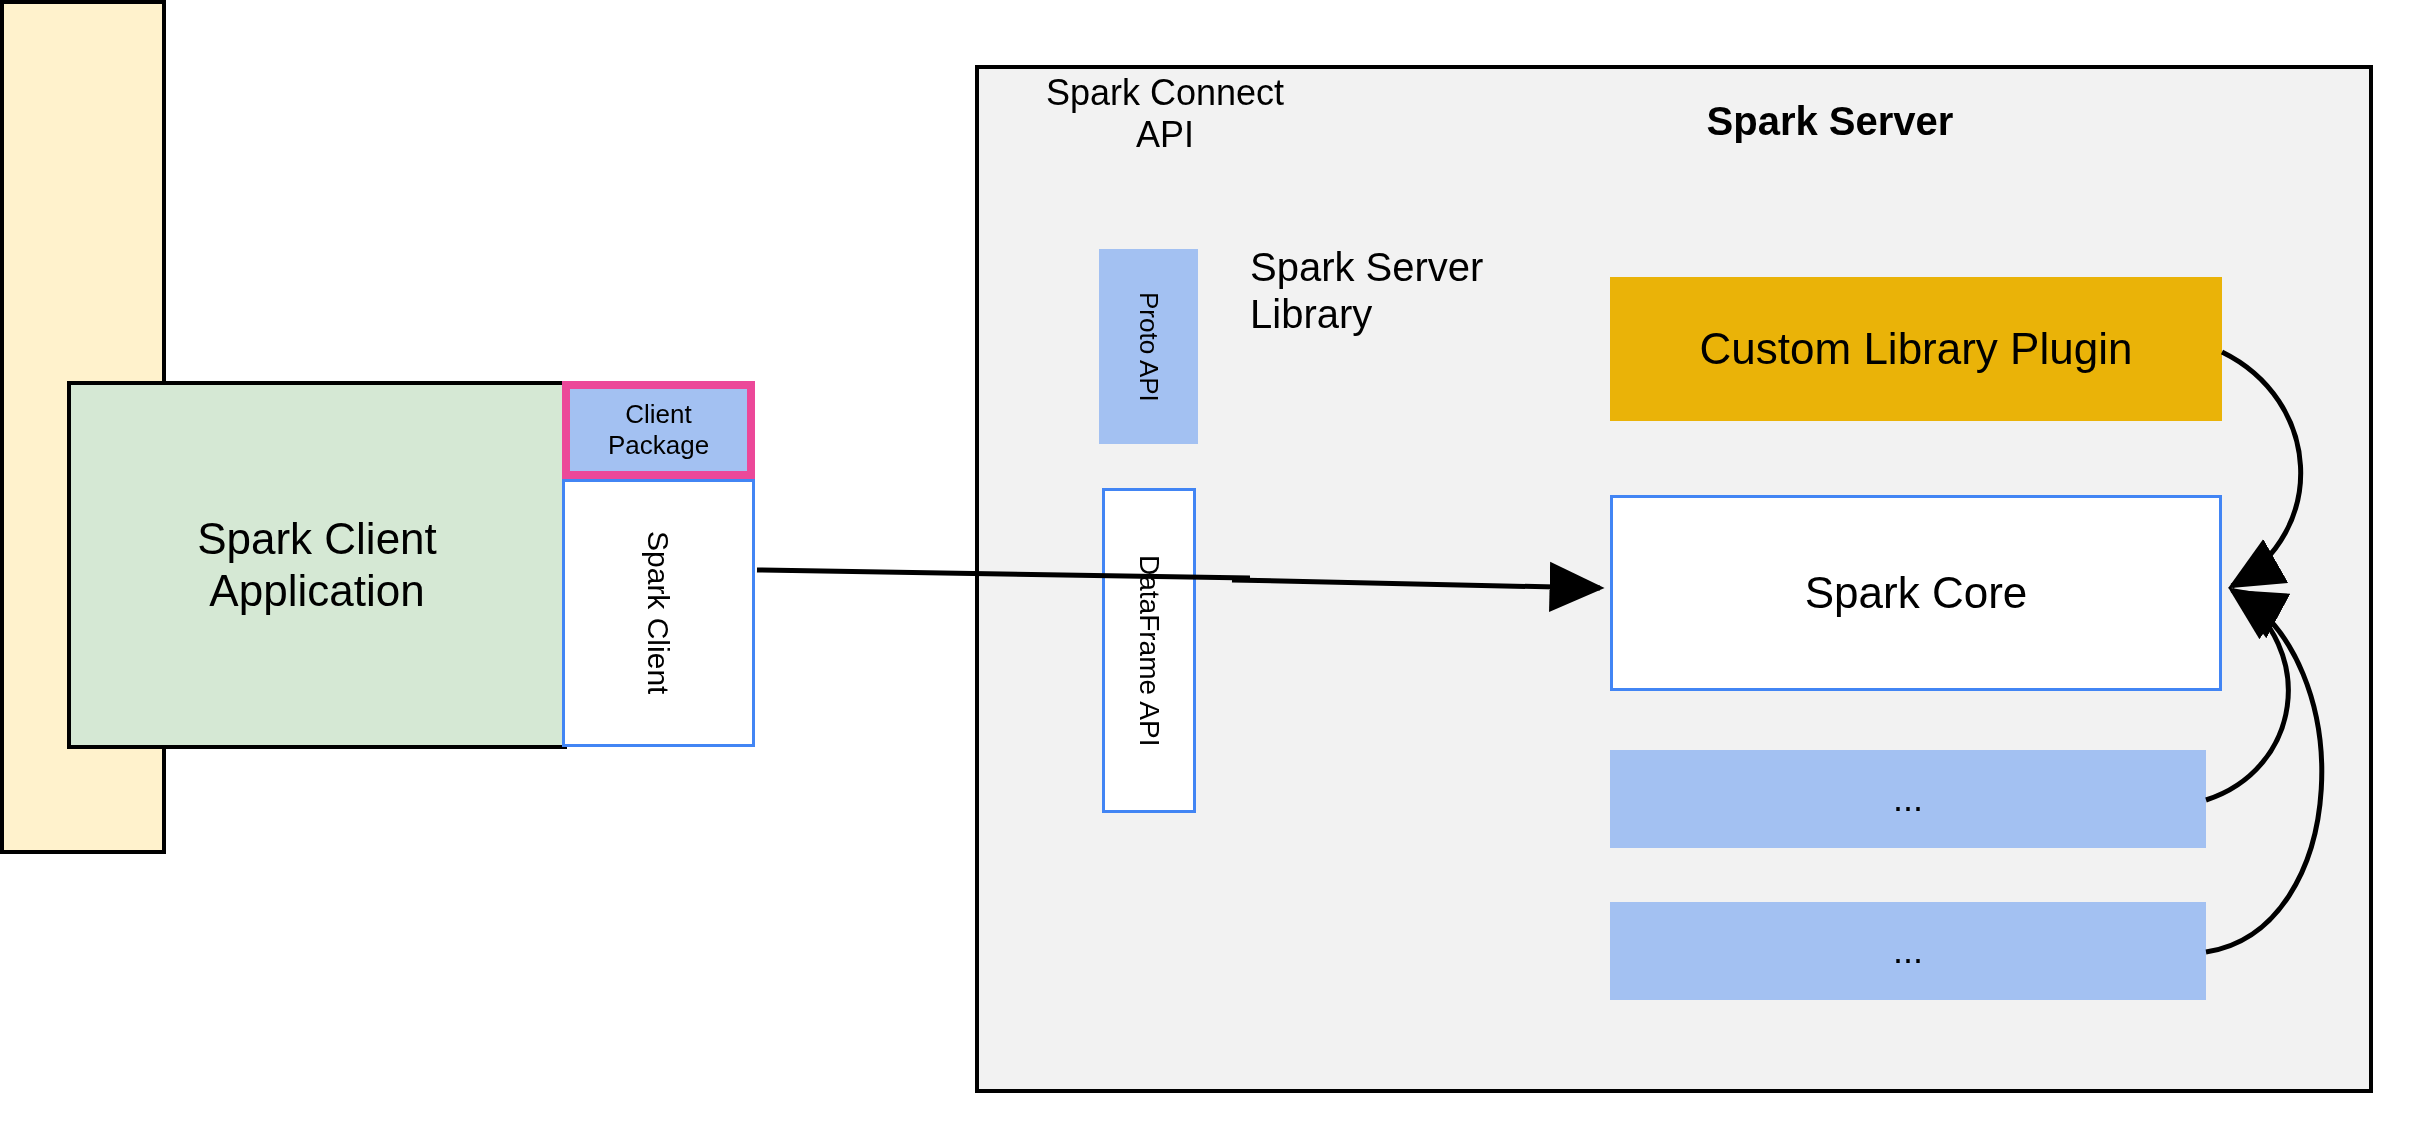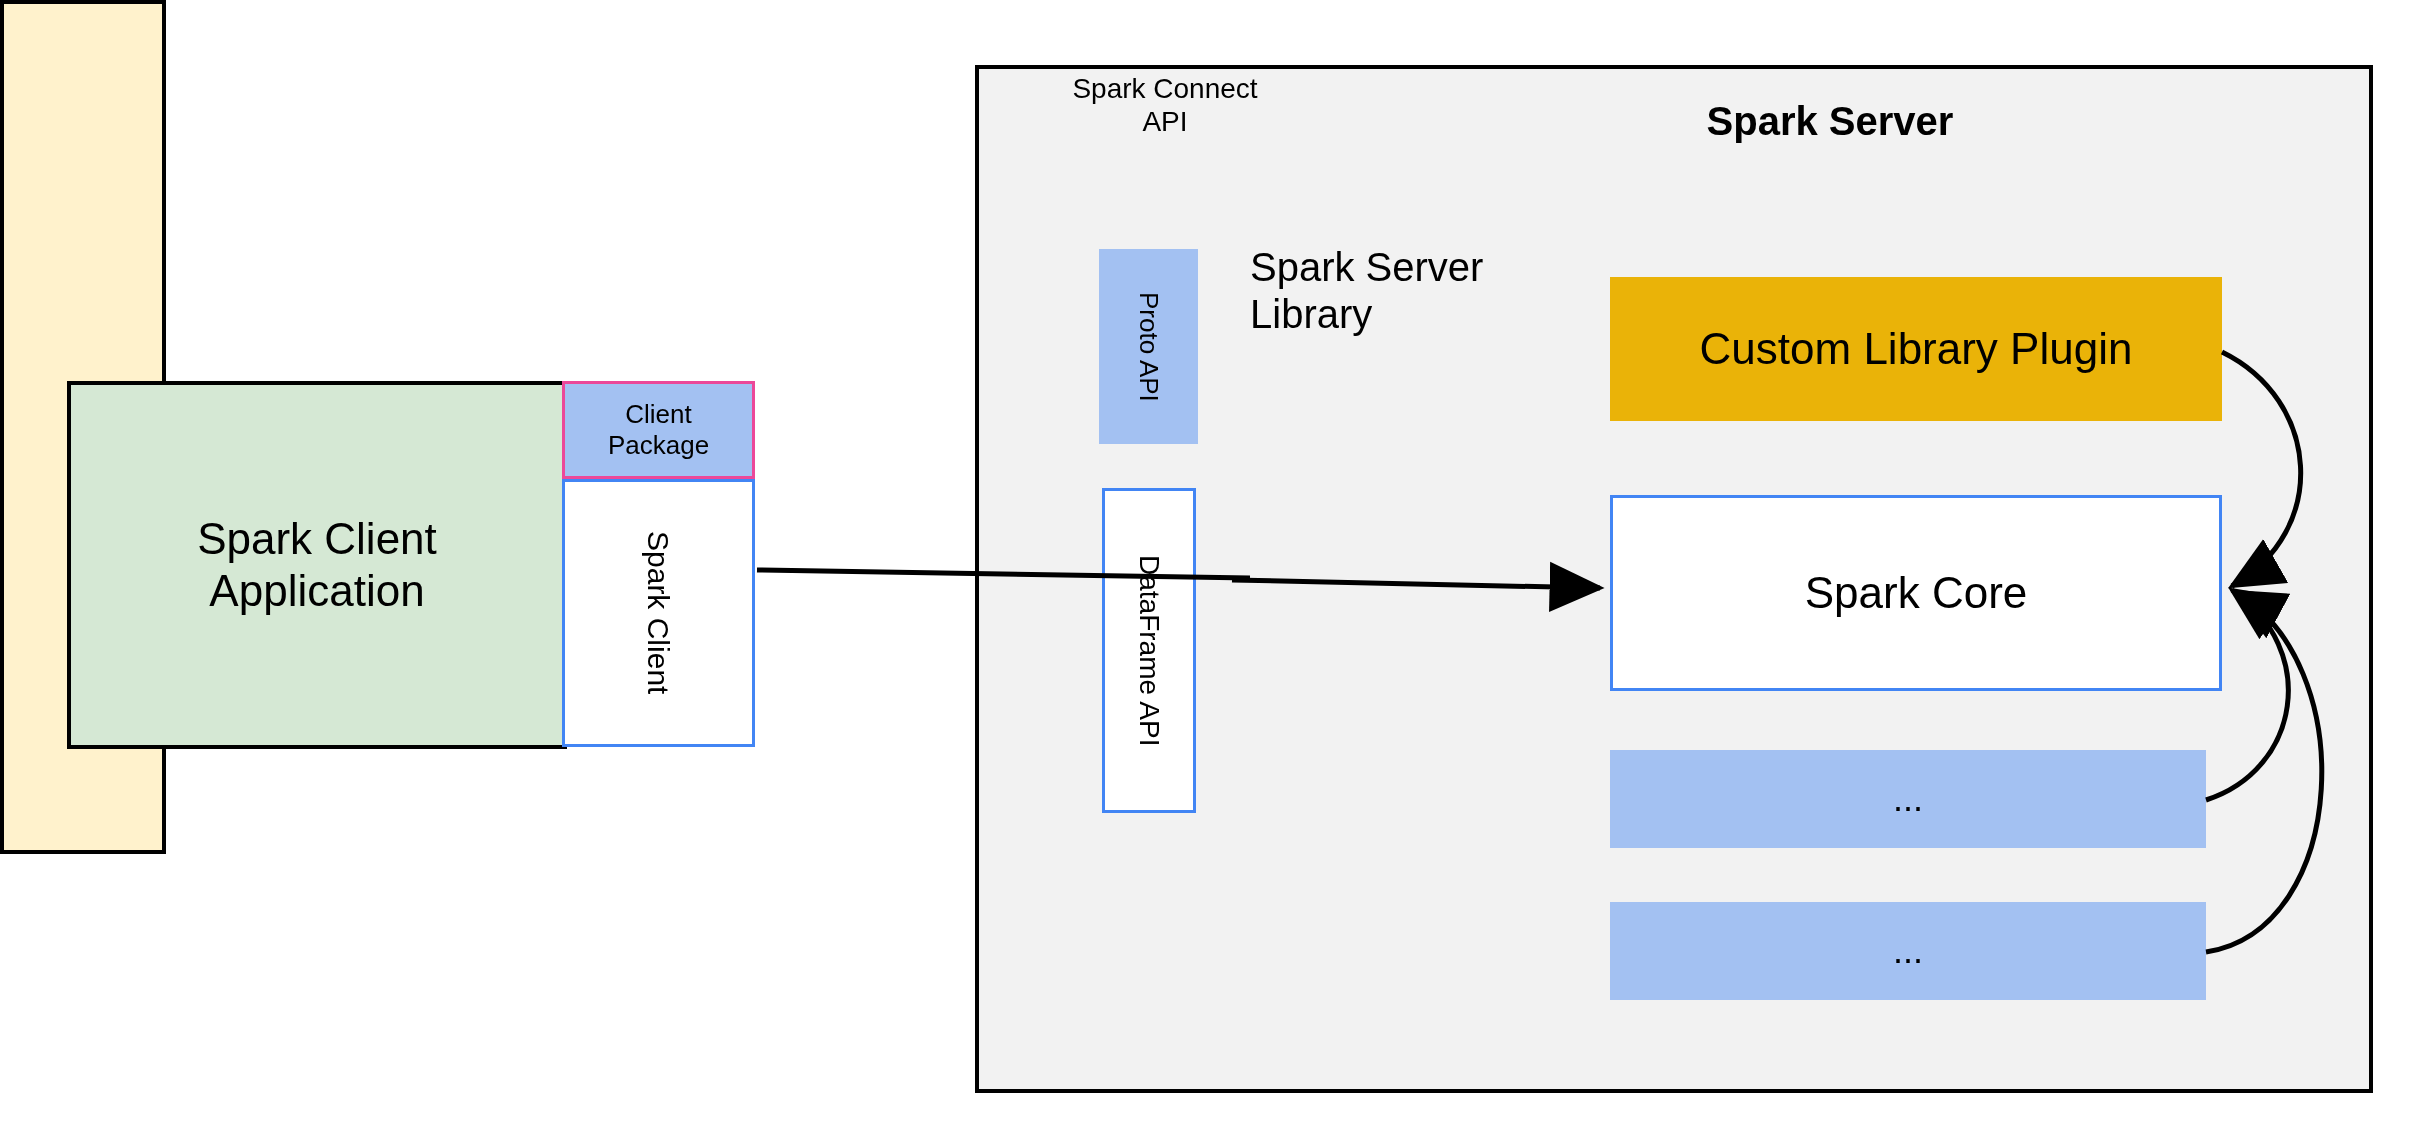--- a/index.html
+++ b/index.html
@@ -45,21 +45,21 @@
     background: #d5e8d4;
     border: 4px solid #000000;
     font-size: 44px;
   }
   #client-package-box {
     left: 562px;
     top: 381px;
     width: 193px;
     height: 98px;
     background: #a3c1f2;
-    border: 3px solid #ec4899;
+    border: 8px solid #ec4899;
     font-size: 26px;
   }
   #spark-client-box {
     left: 562px;
     top: 479px;
     width: 193px;
     height: 268px;
     background: #ffffff;
     border: 3px solid #4285f4;
     font-size: 30px;
@@ -78,21 +78,21 @@
     width: 1398px;
     height: 1028px;
     background: #f2f2f2;
     border: 4px solid #000000;
     box-sizing: border-box;
   }
   #spark-connect-api-label {
     left: 1020px;
     top: 72px;
     width: 290px;
-    font-size: 28px;
+    font-size: 36px;
   }
   #spark-server-title {
     left: 1660px;
     top: 98px;
     width: 340px;
     font-size: 40px;
     font-weight: bold;
   }
   #spark-server-library-label {
     left: 1250px;

